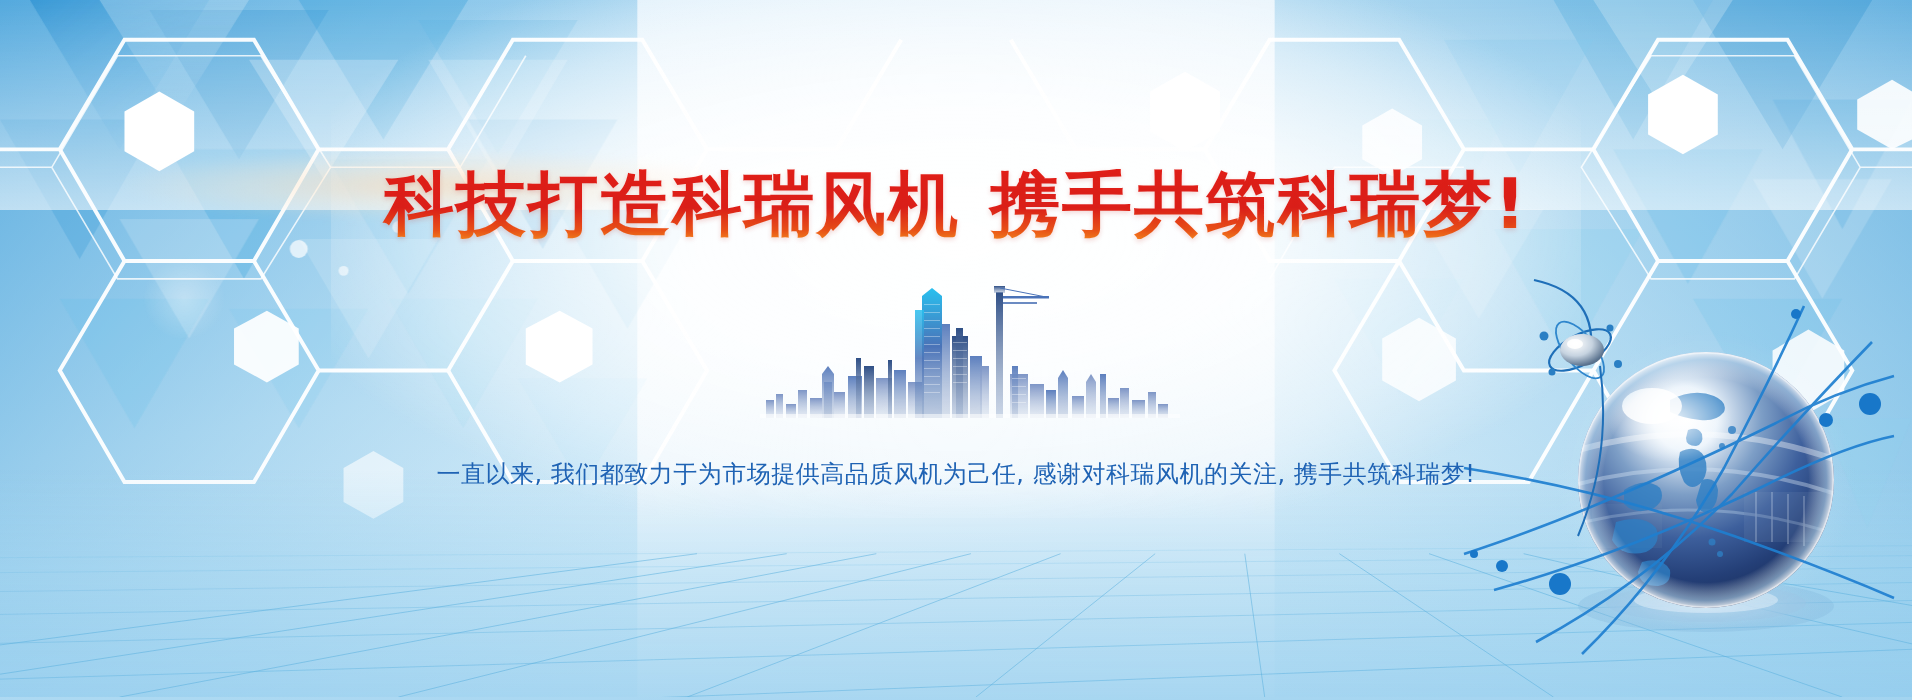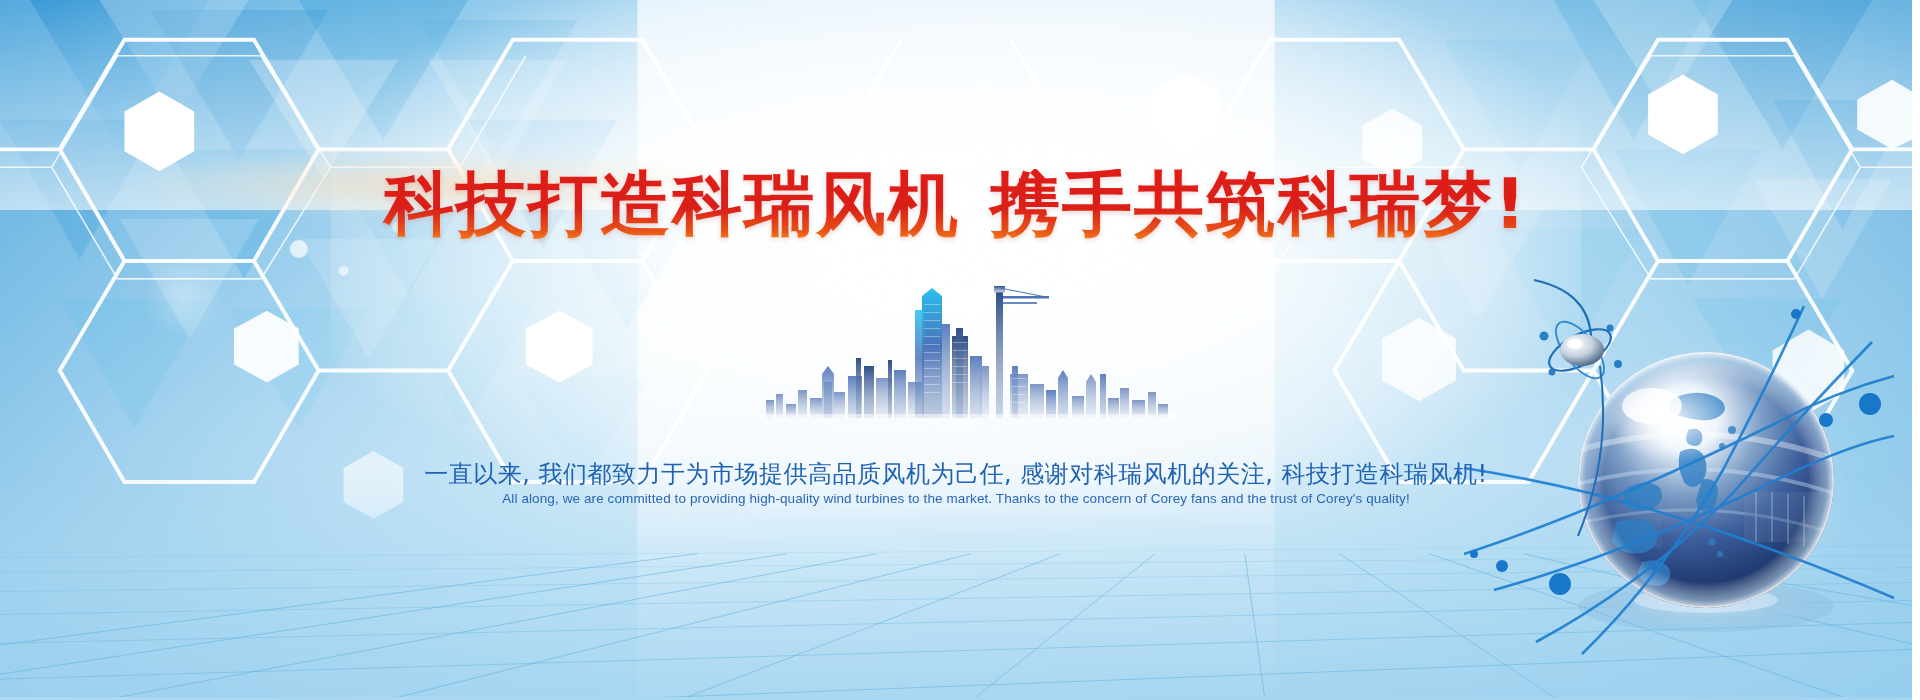--- a/index.html
+++ b/index.html
@@ -436,16 +436,15 @@
         <circle cx="78" cy="118" r="3.5" fill="#2a7fc4"></circle>
         <circle cx="136" cy="74" r="3.5" fill="#2a7fc4"></circle>
       </g>
     </svg>
   </div>
 
   <h1 class="headline">
     <span>科技打造科瑞风机</span><span class="gap"></span><span>携手共筑科瑞梦!</span>
   </h1>
 
-  <p class="sub-cn">一直以来, 我们都致力于为市场提供高品质风机为己任, 感谢对科瑞风机的关注, 科技打造科瑞风机!</p>
-  <p class="sub-en">All along, we are committed to providing high-quality wind turbines to the market. Thanks to the concern of Corey fans and the trust of Corey's quality!</p>
+  <p class="sub-cn">一直以来, 我们都致力于为市场提供高品质风机为己任, 感谢对科瑞风机的关注, 携手共筑科瑞梦!</p>
 
 </div>
 
 </body></html>

